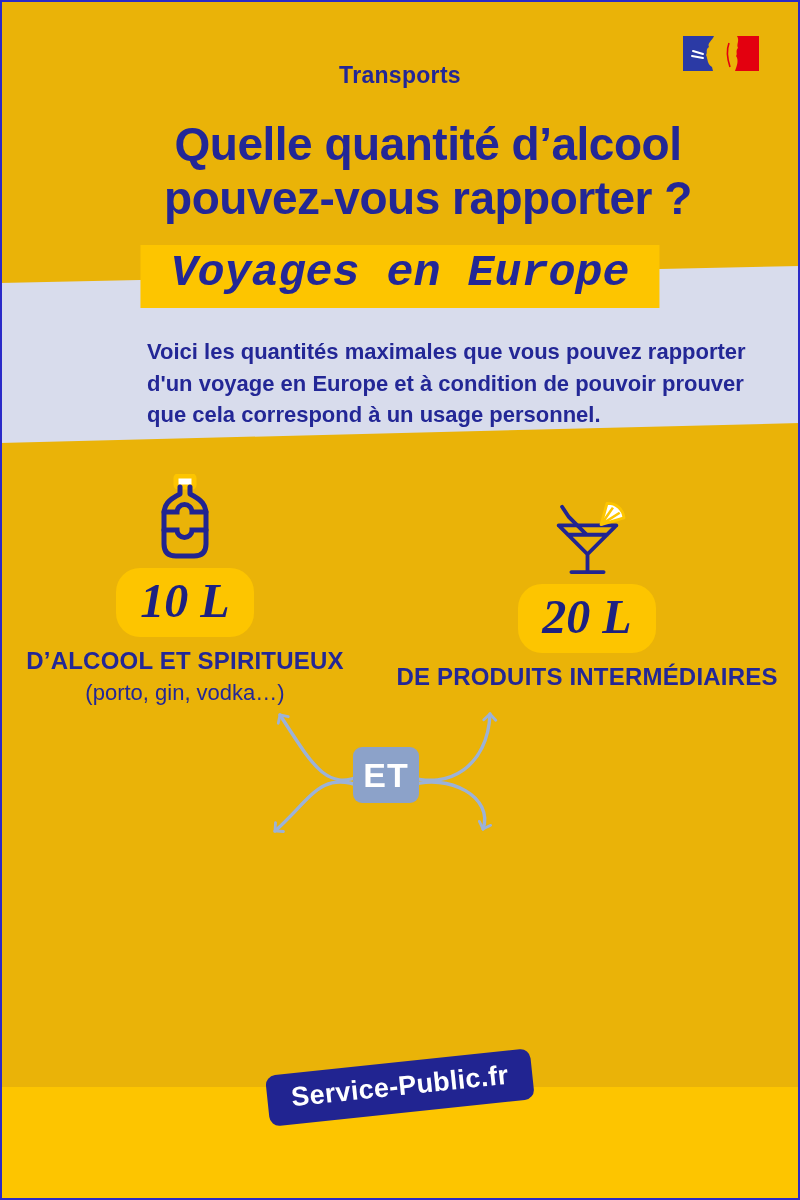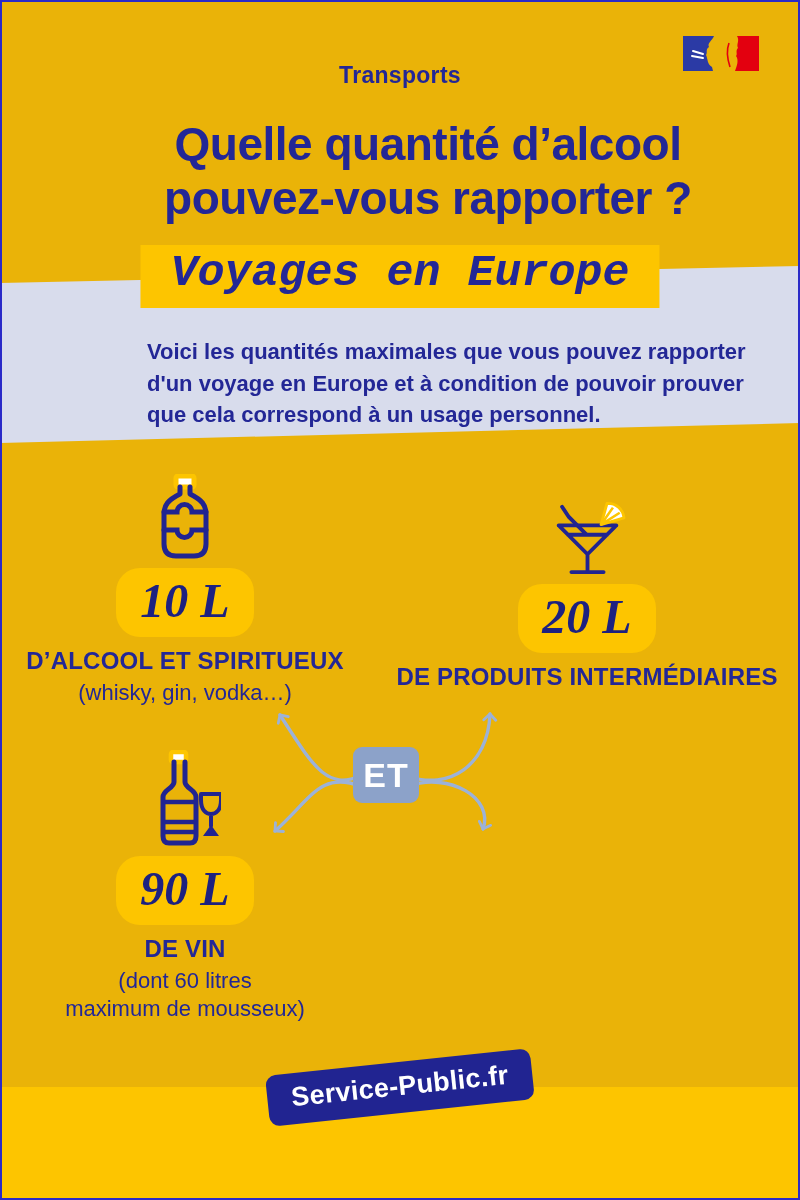--- a/index.html
+++ b/index.html
@@ -64,21 +64,21 @@
   <div class="quad" style="left:0;top:462px;width:370px;">
     <div class="icon-box">
       <svg width="62" height="88" viewBox="0 0 62 88">
         <rect x="22" y="2" width="18" height="11" rx="2" fill="#fff" stroke="#fdc500" stroke-width="5"></rect>
         <path d="M26,13 V20 C14,26 10,31 10,40 V70 C10,78 14,82 22,82 H40 C48,82 52,78 52,70 V40 C52,31 48,26 36,20 V13" fill="none" stroke="#212491" stroke-width="5" stroke-linejoin="round" stroke-linecap="round"></path>
         <path d="M10,38 H23 A7.5,7.5 0 0 1 38,38 H52 M10,56 H23 A7.5,7.5 0 0 0 38,56 H52" fill="none" stroke="#212491" stroke-width="5" stroke-linecap="round"></path>
       </svg>
     </div>
     <div class="pill"><span>10 L</span></div>
     <div class="q-label">D’ALCOOL ET SPIRITUEUX</div>
-    <div class="q-detail">(whisky, gin, vodka…)</div>
+    <div class="q-detail">(porto, gin, vodka…)</div>
   </div>
 
   <div class="quad" style="left:392px;top:478px;width:390px;">
     <div class="icon-box">
       <svg width="85" height="78" viewBox="0 0 100 92">
         <path d="M20,8 L28,20 L48,40" fill="none" stroke="#212491" stroke-width="4.5" stroke-linecap="round"></path>
         <path d="M16,30 H84 M16,30 L50,64 L84,30 M27,41 H73 M50,64 V83 M31,85 H69" fill="none" stroke="#212491" stroke-width="4.5" stroke-linecap="round" stroke-linejoin="round"></path>
         <path d="M66,29 L73,4 A19,19 0 0 1 93,21 Z" fill="#fff" stroke="#fdc500" stroke-width="3.4" stroke-linejoin="round"></path>
         <path d="M66,29 L80,9 M66,29 L88,15" stroke="#fdc500" stroke-width="3" fill="none"></path>
       </svg>
@@ -97,34 +97,19 @@
       <path d="M112,84 C78,99 64,72 32,23" marker-end="url(#ah)"></path>
       <path d="M112,94 C72,79 62,108 27,139" marker-end="url(#ah)"></path>
       <path d="M160,84 C200,99 240,74 242,22" marker-end="url(#ah)"></path>
       <path d="M160,94 C202,80 246,106 235,137" marker-end="url(#ah)"></path>
     </g>
   </svg>
   <div class="et-box">
     <span>ET</span>
   </div>
 
-  <div class="quad" style="left:0;top:750px;width:370px;">
-    <div class="icon-box">
-      <svg width="72" height="100" viewBox="0 0 72 100">
-        <rect x="22" y="2" width="15" height="10" rx="2" fill="#fff" stroke="#fdc500" stroke-width="4.5"></rect>
-        <path d="M25,12 V32 C25,38 14,40 14,47 V86 C14,91 16,93 20,93 H41 C45,93 47,91 47,86 V47 C47,40 36,38 36,32 V12" fill="none" stroke="#212491" stroke-width="5" stroke-linejoin="round" stroke-linecap="round"></path>
-        <path d="M14,52 H47 M14,72 H47 M14,82 H47" stroke="#212491" stroke-width="4.5" fill="none"></path>
-        <path d="M52,44 H72 M52,44 V50 C52,60 57,64 62,64 C67,64 72,60 72,50 V44 M62,64 V76" fill="none" stroke="#212491" stroke-width="4" stroke-linecap="round"></path>
-        <path d="M54,86 L62,75 L70,86 Z" fill="#212491"></path>
-      </svg>
-    </div>
-    <div class="pill"><span>90 L</span></div>
-    <div class="q-label">DE VIN</div>
-    <div class="q-detail">(dont 60 litres
-maximum de mousseux)</div>
-  </div>
 
 
   <div class="footer-band"></div>
   <div class="brand">Service-Public.fr</div>
 
   <div class="frame"></div>
 </div>
 
 </body></html>

